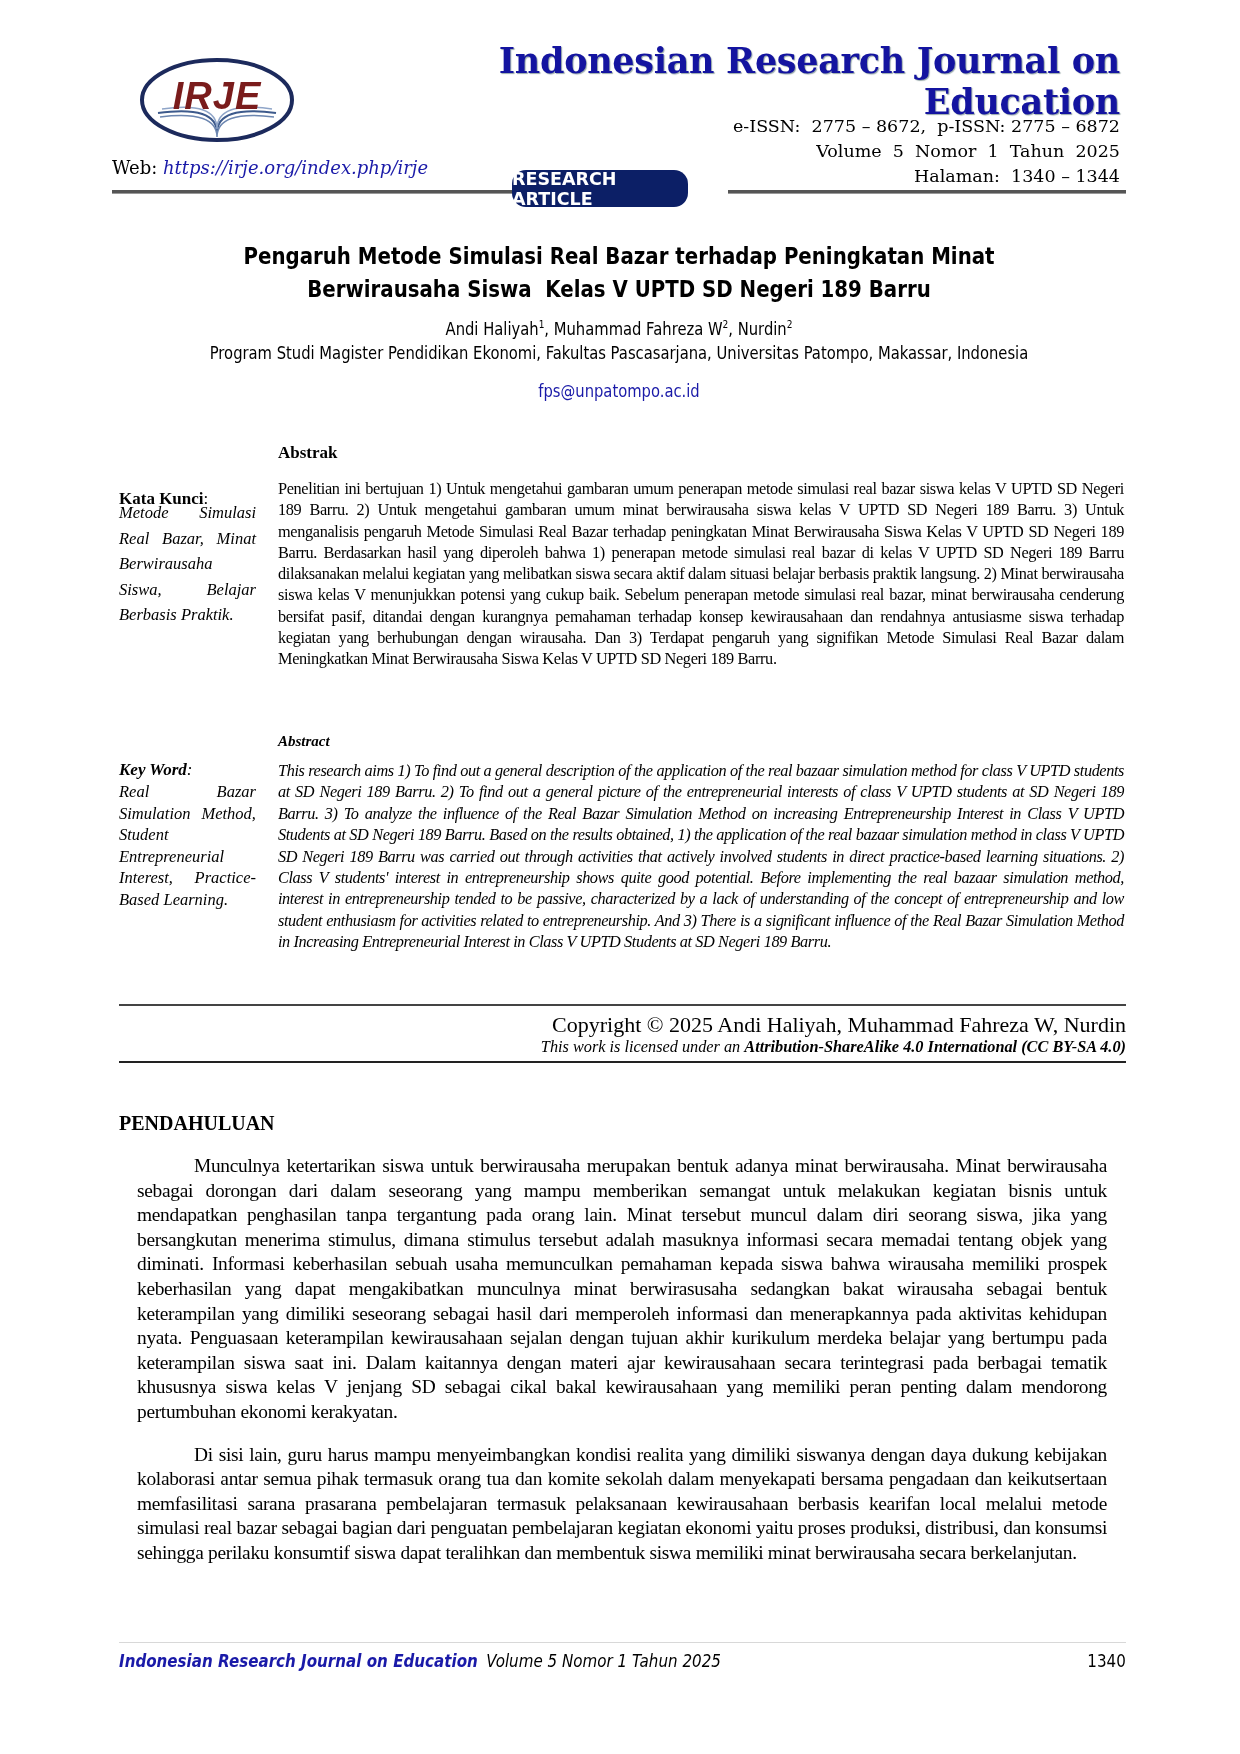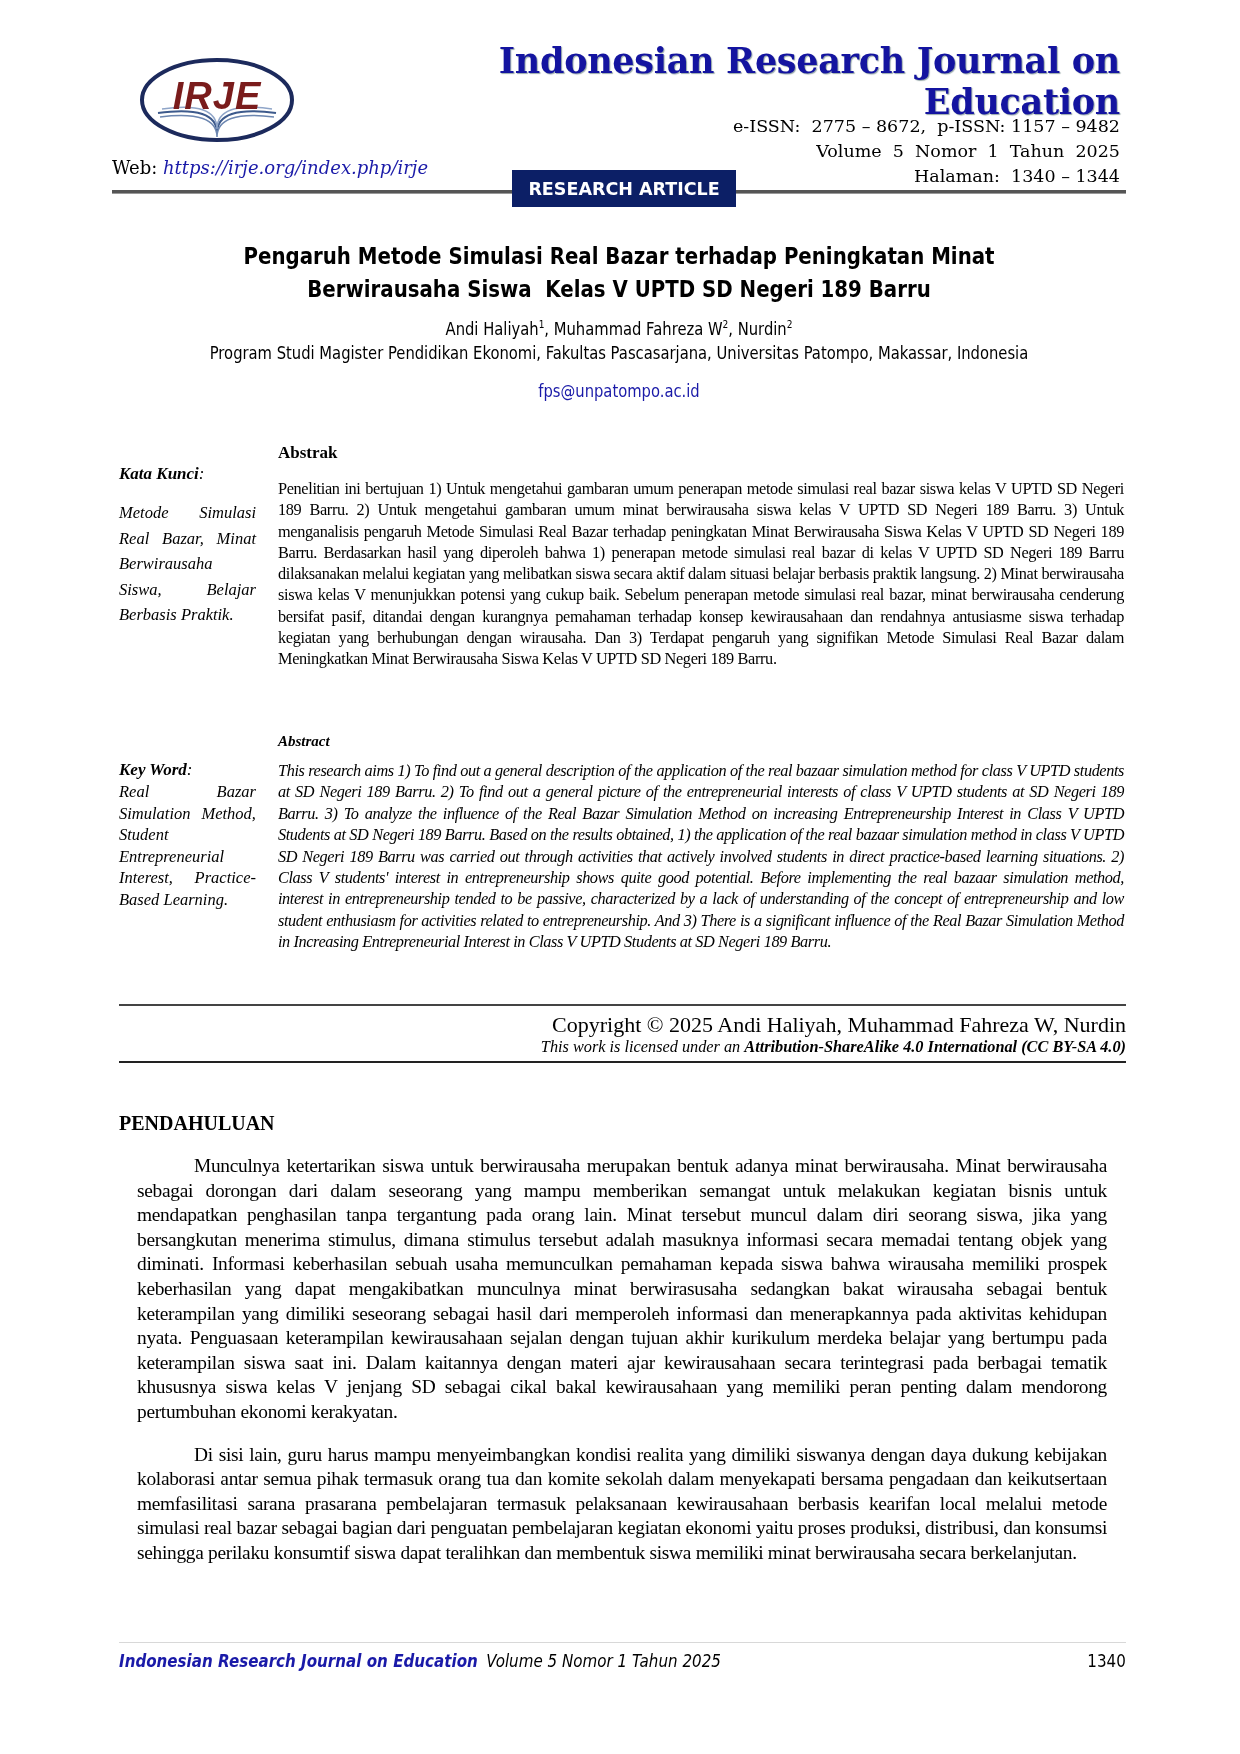--- a/index.html
+++ b/index.html
@@ -7,30 +7,30 @@
     .abs { position: absolute; }
 
     
     .logo { left: 138px; top: 55px; width: 158px; height: 90px; }
     .journal-title { left: 380px; top: 40px; width: 740px; text-align: right; font-family: "DejaVu Serif", serif; font-weight: bold; font-size: 35px; color: #1414a0; letter-spacing: -0.3px; text-shadow: 1px 1px 1px #9aa; }
     .issn { right: 120px; top: 114px; text-align: right; font-family: "DejaVu Serif", serif; font-size: 17.5px; line-height: 25px; white-space: pre; }
     .web { left: 112px; top: 157px; font-family: "DejaVu Serif", serif; font-size: 18px; }
     .web .url { color: #1a1aa8; font-style: italic; }
     .rule-top-left { left: 112px; top: 190px; width: 400px; height: 3px; background: #555; border-bottom: 1px solid #999; }
     .rule-top-right { left: 728px; top: 190px; width: 398px; height: 3px; background: #555; border-bottom: 1px solid #999; }
-    .banner { left: 512px; top: 170px; width: 224px; height: 37px; background: #0c1f66; color: #fff; font-family: "DejaVu Sans", sans-serif; font-weight: bold; font-size: 17.5px; display: flex; align-items: center; justify-content: center; }
+    .banner { left: 512px; top: 170px; width: 176px; height: 37px; background: #0c1f66; color: #fff; font-family: "DejaVu Sans", sans-serif; font-weight: bold; font-size: 17.5px; display: flex; align-items: center; justify-content: center; border-radius: 14px; }
 
     
     .paper-title { left: 112px; top: 240px; width: 1014px; text-align: center; font-family: "DejaVu Sans", sans-serif; font-weight: bold; font-size: 23px; line-height: 33px; transform: scaleX(0.86); transform-origin: center top; }
     .authors { left: 112px; top: 318px; width: 1014px; text-align: center; font-family: "DejaVu Sans", sans-serif; font-size: 18px; transform: scaleX(0.82); transform-origin: center top; }
     .affil { left: 60px; top: 342px; width: 1118px; text-align: center; font-family: "DejaVu Sans", sans-serif; font-size: 18px; transform: scaleX(0.82); transform-origin: center top; }
     .email { left: 112px; top: 380px; width: 1014px; text-align: center; font-family: "DejaVu Sans", sans-serif; font-size: 18px; color: #1a1aa8; transform: scaleX(0.82); transform-origin: center top; }
 
     
-    .kw-head { left: 119px; top: 464px; font-family: "Liberation Serif", serif; font-weight: bold; font-size: 17px; font-style: italic; }
+    .kw-head { left: 119px; top: 489px; font-family: "Liberation Serif", serif; font-weight: bold; font-size: 17px; }
     .kw-list { left: 119px; top: 500px; width: 137px; font-family: "Liberation Serif", serif; font-style: italic; font-size: 16.5px; line-height: 25.5px; text-align: justify; }
     .kw2-head { left: 119px; top: 760px; font-family: "Liberation Serif", serif; font-weight: bold; font-style: italic; font-size: 17px; }
     .kw2-list { left: 119px; top: 781px; width: 137px; font-family: "Liberation Serif", serif; font-style: italic; font-size: 16.5px; line-height: 21.5px; text-align: justify; }
 
     
     .abs-head { left: 278px; top: 443px; font-family: "Liberation Serif", serif; font-weight: bold; font-size: 17px; }
     .abs-body { left: 278px; top: 478px; width: 846px; font-family: "Liberation Serif", serif; font-size: 16.3px; line-height: 21.3px; text-align: justify; letter-spacing: -0.35px; }
     .abs2-head { left: 278px; top: 733px; font-family: "Liberation Serif", serif; font-weight: bold; font-style: italic; font-size: 15px; }
     .abs2-body { left: 278px; top: 760px; width: 846px; font-family: "Liberation Serif", serif; font-style: italic; font-size: 16.3px; line-height: 21.4px; text-align: justify; letter-spacing: -0.4px; }
 
@@ -60,21 +60,21 @@
     <ellipse cx="79" cy="45" rx="75" ry="40" fill="#fff" stroke="#1c2a5c" stroke-width="4"></ellipse>
     <path d="M20 58 Q79 50 79 78 Q79 50 138 58" fill="none" stroke="#3d5a8c" stroke-width="2"></path>
     <path d="M22 62 Q79 55 79 82 Q79 55 136 62" fill="none" stroke="#6c86b0" stroke-width="1.5"></path>
     <path d="M24 54 Q79 46 79 74 Q79 46 134 54" fill="none" stroke="#8fa5c8" stroke-width="1.5"></path>
     <text x="79" y="54" text-anchor="middle" font-family="Liberation Sans, sans-serif" font-weight="bold" font-style="italic" font-size="38" fill="#7a1c1c" letter-spacing="1">IRJE</text>
   </svg>
 </div>
 
 <div class="abs journal-title">Indonesian Research Journal on Education</div>
 
-<div class="abs issn"><span>e-ISSN:  2775 – 8672,  p-ISSN: 1157 – 9482</span>
+<div class="abs issn"><span>e-ISSN:  2775 – 8672,  p-ISSN: 2775 – 6872</span>
 <span>Volume  5  Nomor  1  Tahun  2025</span>
 <span>Halaman:  1340 – 1344</span></div>
 
 <div class="abs web">
   <span>Web: </span><span class="url">https://irje.org/index.php/irje</span>
 </div>
 
 <div class="abs rule-top-left"></div>
 <div class="abs rule-top-right"></div>
 <div class="abs banner">RESEARCH ARTICLE</div>

